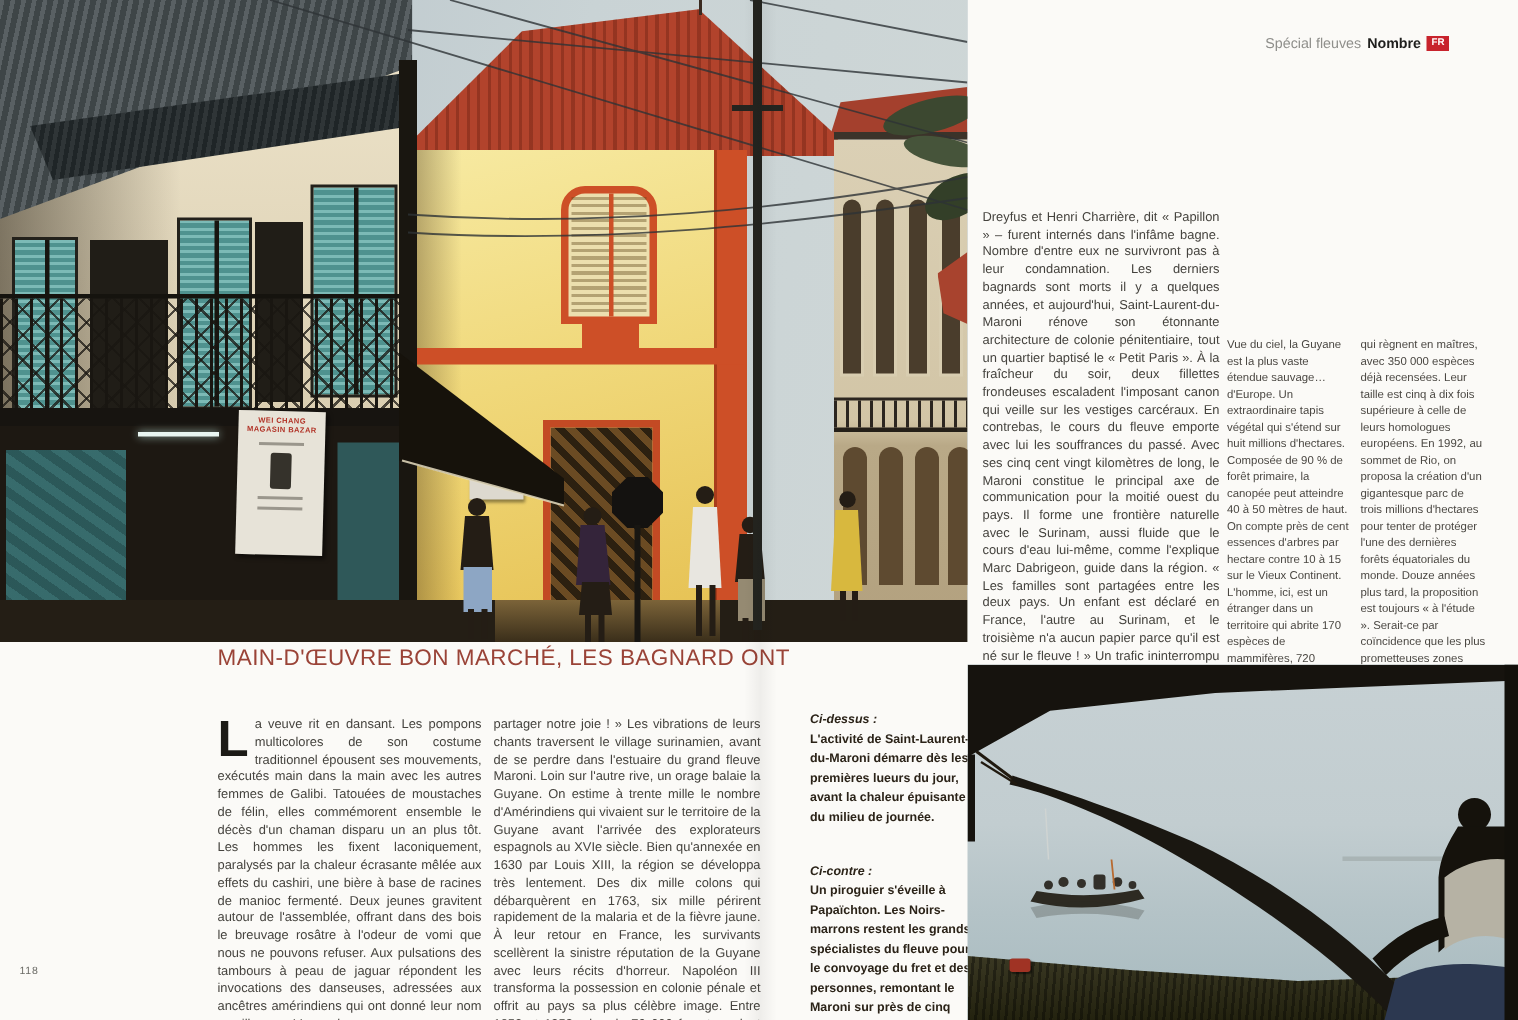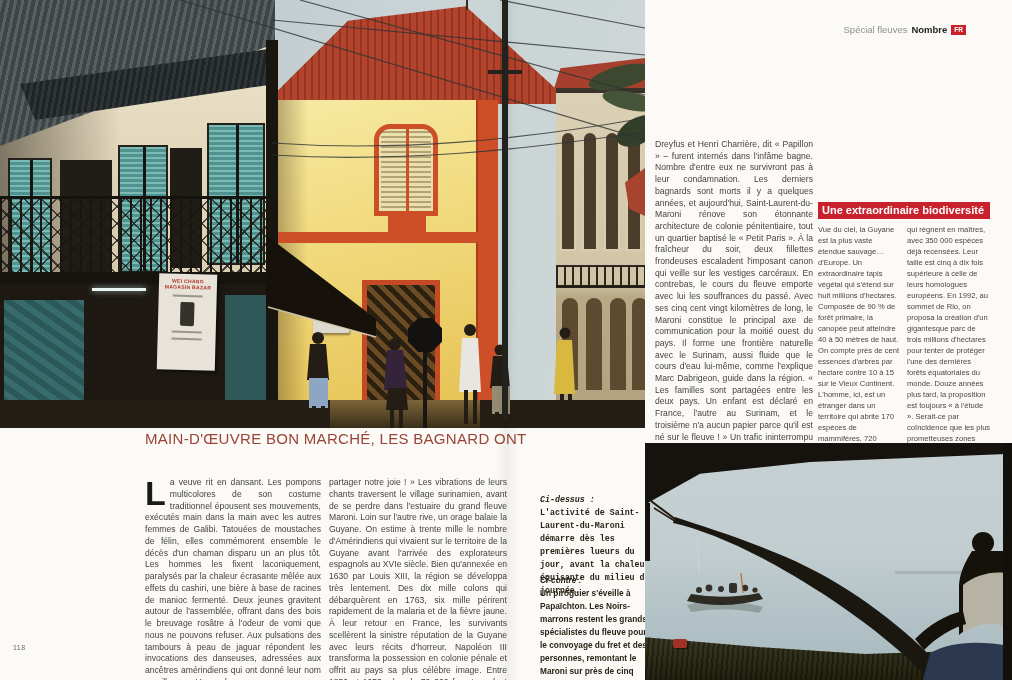--- a/index.html
+++ b/index.html
@@ -1,32 +1,32 @@
 <!DOCTYPE html>
 <html><head>
 <meta charset="utf-8">
 <style>
   html,body{margin:0;padding:0;background:#e8e6e2;}
   .spread{position:relative;width:1012px;height:680px;background:#fbfaf7;overflow:hidden;
           font-family:"Liberation Sans",sans-serif;color:#46443f;}
   .abs{position:absolute;}
   
   .pageno{left:13px;top:644px;font-size:7px;color:#6b6b66;letter-spacing:.5px;}
-  .header{top:24px;right:46px;display:flex;align-items:flex-end;gap:4px;font-size:9.5px;}
+  .header{top:24px;right:46px;display:flex;align-items:flex-start;gap:4px;font-size:9.5px;}
   .header .kicker{color:#8f8f8b;}
   .header .title{font-weight:bold;color:#1e1e1c;}
   .badge{background:#c8232c;color:#fff;font-size:6.5px;font-weight:bold;padding:1px 3px;line-height:8px;}
   .headline{left:145px;top:431px;width:420px;font-size:15px;line-height:16.5px;color:#9a4337;letter-spacing:.3px;}
   .bodycol{top:477px;height:194px;font-size:8.6px;line-height:11.75px;text-align:justify;color:#45433e;}
   .col1{left:145px;width:176px;}
   .col2{left:329px;width:178px;}
   .col3{left:655px;top:139px;width:158px;height:296px;font-size:8.6px;line-height:11.7px;text-align:justify;color:#45433e;position:absolute;}
   .dropcap{float:left;font-size:34px;line-height:28px;font-weight:bold;color:#1c1a16;margin:2px 4px 0 0;}
   .caption{left:540px;width:112px;font-size:8.3px;line-height:13px;font-weight:bold;color:#2b2318;}
-  .cap1{top:493px;font-family:Liberation Mono, monospace;} .cap2{top:574px;}
+  .cap1{top:473px;} .cap2{top:574px;}
   .caplabel{font-style:italic;}
   .sidebar-title{left:818px;top:202px;width:172px;background:#c8232c;color:#fff;font-weight:bold;
                  font-size:11px;line-height:17px;padding-left:4px;box-sizing:border-box;}
   .sbcol{top:224px;height:212px;font-size:7.6px;line-height:11px;color:#4a4742;position:absolute;}
   .sb1{left:818px;width:83px;} .sb2{left:907px;width:84px;}
   .gutter{left:496px;top:0;width:22px;height:680px;background:linear-gradient(90deg,transparent,rgba(0,0,0,.05),transparent);}
   
   .photo1{left:0;top:0;width:645px;height:428px;overflow:hidden;background:#b9c4c9;}
   .p1-sky{position:absolute;inset:0;background:linear-gradient(100deg,#b4c0c7,#c9d3d5 55%,#cfd7d7);}
   .p1-redroof{position:absolute;left:255px;top:0;width:310px;height:104px;background:#b2432c;
@@ -246,21 +246,20 @@
 
   <div class="abs caption cap1">
     <div class="caplabel">Ci-dessus :</div>
     <span>L'activité de Saint-Laurent-du-Maroni démarre dès les premières lueurs du jour, avant la chaleur épuisante du milieu de journée.</span>
   </div>
   <div class="abs caption cap2">
     <div class="caplabel">Ci-contre :</div>
     <span>Un piroguier s'éveille à Papaïchton. Les Noirs-marrons restent les grands spécialistes du fleuve pour le convoyage du fret et des personnes, remontant le Maroni sur près de cinq cents kilomètres.</span>
   </div>
 
-  <div class="abs sidebar-title">Une extraordinaire biodiversité</div>
   <div class="sbcol sb1">
     <span>Vue du ciel, la Guyane est la plus vaste étendue sauvage… d'Europe. Un extraordinaire tapis végétal qui s'étend sur huit millions d'hectares. Composée de 90 % de forêt primaire, la canopée peut atteindre 40 à 50 mètres de haut. On compte près de cent essences d'arbres par hectare contre 10 à 15 sur le Vieux Continent. L'homme, ici, est un étranger dans un territoire qui abrite 170 espèces de mammifères, 720 espèces d'oiseaux et 100 espèces de poissons d'eau douce. Mais ce sont essentiellement les insectes</span>
   </div>
   <div class="sbcol sb2">
     <span>qui règnent en maîtres, avec 350 000 espèces déjà recensées. Leur taille est cinq à dix fois supérieure à celle de leurs homologues européens. En 1992, au sommet de Rio, on proposa la création d'un gigantesque parc de trois millions d'hectares pour tenter de protéger l'une des dernières forêts équatoriales du monde. Douze années plus tard, la proposition est toujours « à l'étude ». Serait-ce par coïncidence que les plus prometteuses zones aurifères se situent dans le périmètre de la réserve proposée ?…</span>
   </div>
 
   <div class="abs photo2">
     <div class="p2-shore"></div>
     <svg class="p2-svg" width="367" height="237" viewBox="0 0 367 237">

